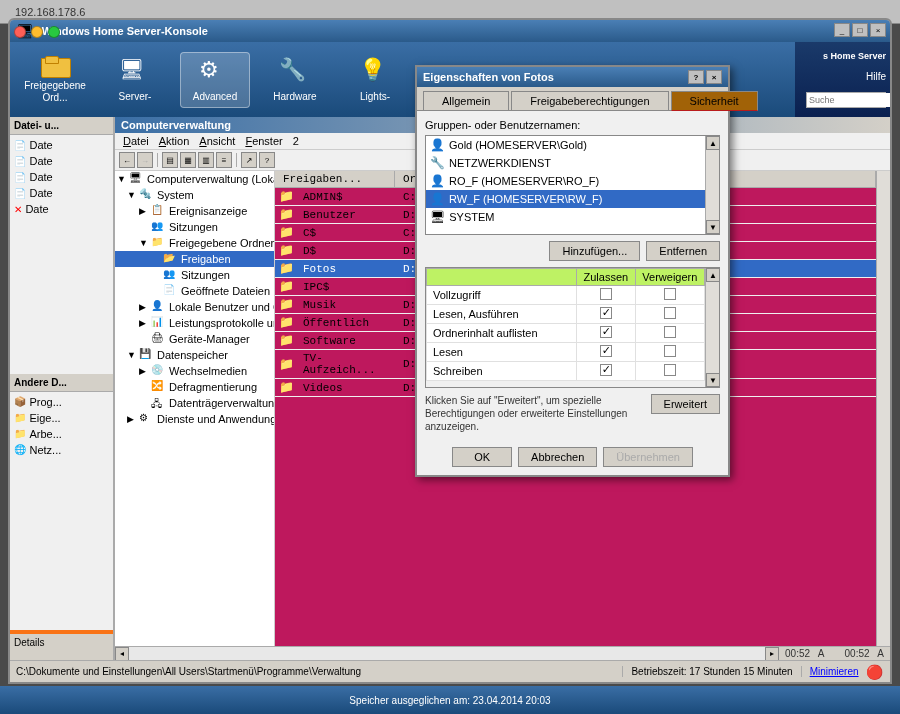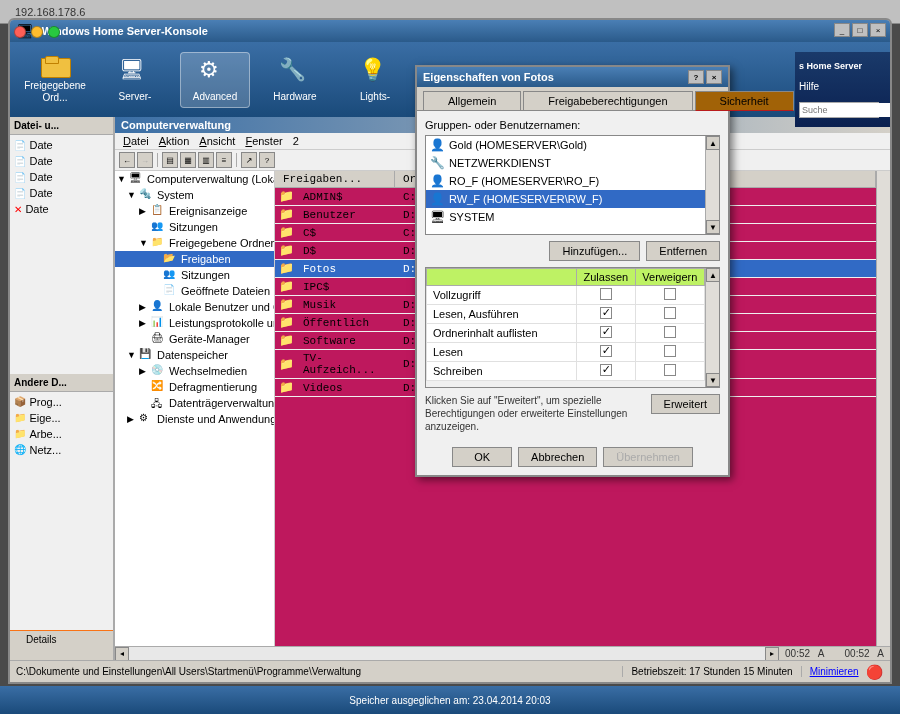--- a/index.html
+++ b/index.html
@@ -218,21 +218,21 @@
 
     .dialog-tabs {
       display: flex;
       background: #d4d0c8;
       border-bottom: 1px solid #888;
       padding-top: 4px;
       padding-left: 6px;
       gap: 2px;
     }
     .dialog-tab {
-      padding: 3px 24px;
+      padding: 3px 18px;
       background: #d4d0c8;
       border: 1px solid #888;
       border-bottom: none;
       cursor: pointer;
       font-size: 11px;
     }
     .dialog-tab.active {
       background: #a16207;
       border-bottom: 1px solid #b91c1c;
       margin-bottom: -1px;
@@ -433,22 +433,22 @@
       display: flex;
       align-items: center;
       padding: 2px 2px;
       cursor: pointer;
       gap: 3px;
     }
     .item-icon { font-size: 10px; }
 
     .details-panel {
       background: #d4d0c8;
-      border-top: 1px solid #f97316;
-      padding: 3px 16px;
+      border-top: 4px solid #f97316;
+      padding: 3px 4px;
       font-size: 10px;
       min-height: 30px;
     }
 
     .bottom-scrollbar {
       height: 14px;
       background: #d4d0c8;
       border-top: 1px solid #aaa;
       display: flex;
       align-items: center;
@@ -607,21 +607,21 @@
     </div>
     <div class="toolbar-item">
       <div class="toolbar-icon" style="font-size:22px;">🔧</div>
       <span class="toolbar-label">Hardware</span>
     </div>
     <div class="toolbar-item">
       <div class="toolbar-icon" style="font-size:22px;">💡</div>
       <span class="toolbar-label">Lights-</span>
     </div>
 
-    <div style="position:absolute;right:0;top:10px;width:95px;height:75px;background:linear-gradient(to bottom,#1a3a6a,#0a2050);display:flex;flex-direction:column;align-items:flex-start;justify-content:space-around;padding:4px;">
+    <div style="position:absolute;right:0;top:0;width:95px;height:75px;background:linear-gradient(to bottom,#1a3a6a,#0a2050);display:flex;flex-direction:column;align-items:flex-end;justify-content:space-around;padding:4px;">
       <span style="color:white;font-size:9px;font-weight:bold;text-align:center;">s Home Server</span>
       <div style="display:flex;align-items:center;gap:4px;">
         <span style="color:white;font-size:10px;cursor:pointer;">Hilfe</span>
       </div>
       <div style="display:flex;background:white;border:1px solid #aaa;height:16px;width:80px;">
         <input type="text" style="flex: 1 1 0%; border: none; outline: none; font-size: 9px; padding: 0px 2px;" placeholder="Suche">
 
       </div>
     </div>
   </div>

